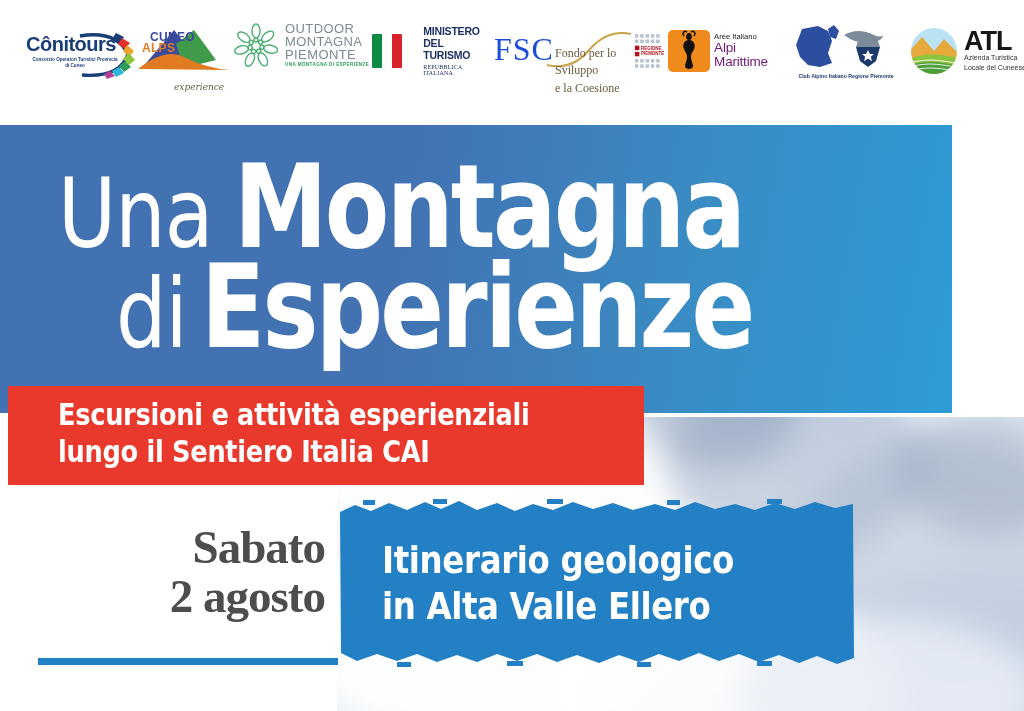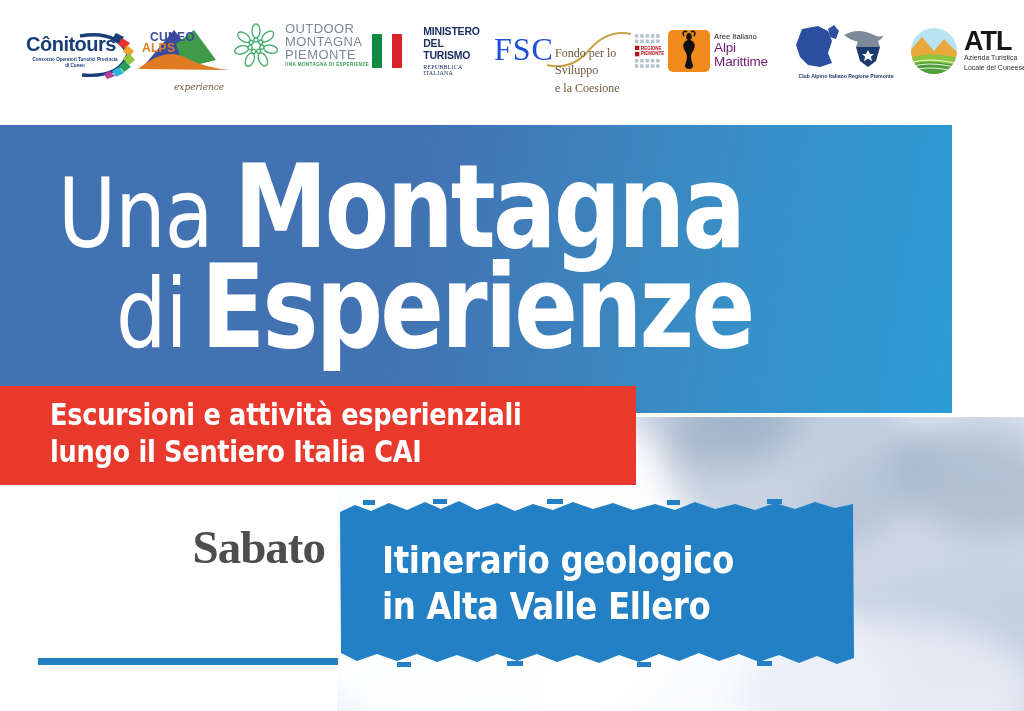--- a/index.html
+++ b/index.html
@@ -140,21 +140,21 @@
     overflow: hidden;
     background: linear-gradient(170deg, #dde8f4 0%, #eef4fb 22%, #ffffff 48%, #e6eef7 72%, #cfd9e9 100%);
   }
   #sky-photo .cloudwrap { position: absolute; inset: 0; }
   #sky-photo .cl {
     position: absolute; border-radius: 50%; filter: blur(16px);
   }
 
   
   #red-band {
-    position: absolute; left: 0; top: 386px;
+    position: absolute; left: 8px; top: 386px;
     width: 636px; height: 99px;
     background: #e8392c;
   }
   #red-band .rb-text {
     position: absolute; left: 50px; top: 11px;
     font-family: "DejaVu Sans Condensed", "Liberation Sans Narrow", "Liberation Sans", sans-serif;
     font-weight: bold; font-size: 30px; color: #ffffff;
     line-height: 1.22; letter-spacing: -0.3px;
     transform: scaleX(0.95); transform-origin: left top;
     white-space: nowrap;
@@ -409,20 +409,21 @@
   <div id="red-band">
     <div class="rb-text">
       <div>Escursioni e attività esperienziali</div>
       <div>lungo il Sentiero Italia CAI</div>
     </div>
   </div>
 
   <div id="left-panel">
     <div id="date-block">
       <div>Sabato</div>
+      <div>2 agosto</div>
     </div>
   </div>
   <div id="date-rule"></div>
 
   <div id="brush-box">
     <svg viewBox="0 0 520 170" preserveAspectRatio="none">
       <path d="M3,14 L18,7 L34,13 L52,5 L70,12 L88,4 L104,11 L122,3 L140,12 L160,5 L178,13 L196,6 L216,12 L236,4 L256,11 L276,5 L296,12 L318,6 L338,12 L358,4 L378,11 L398,6 L418,12 L438,5 L458,11 L478,4 L498,10 L516,6
                L517,160 L500,166 L480,158 L462,165 L442,157 L422,164 L402,156 L382,163 L362,155 L342,163 L322,156 L302,164 L282,157 L262,165 L240,157 L220,164 L200,156 L180,163 L160,156 L140,164 L120,157 L100,164 L80,156 L60,163 L40,156 L20,163 L4,155 Z" fill="#2480c4"></path>
       <g fill="#2480c4">
         <rect x="26" y="2" width="12" height="5"></rect>

